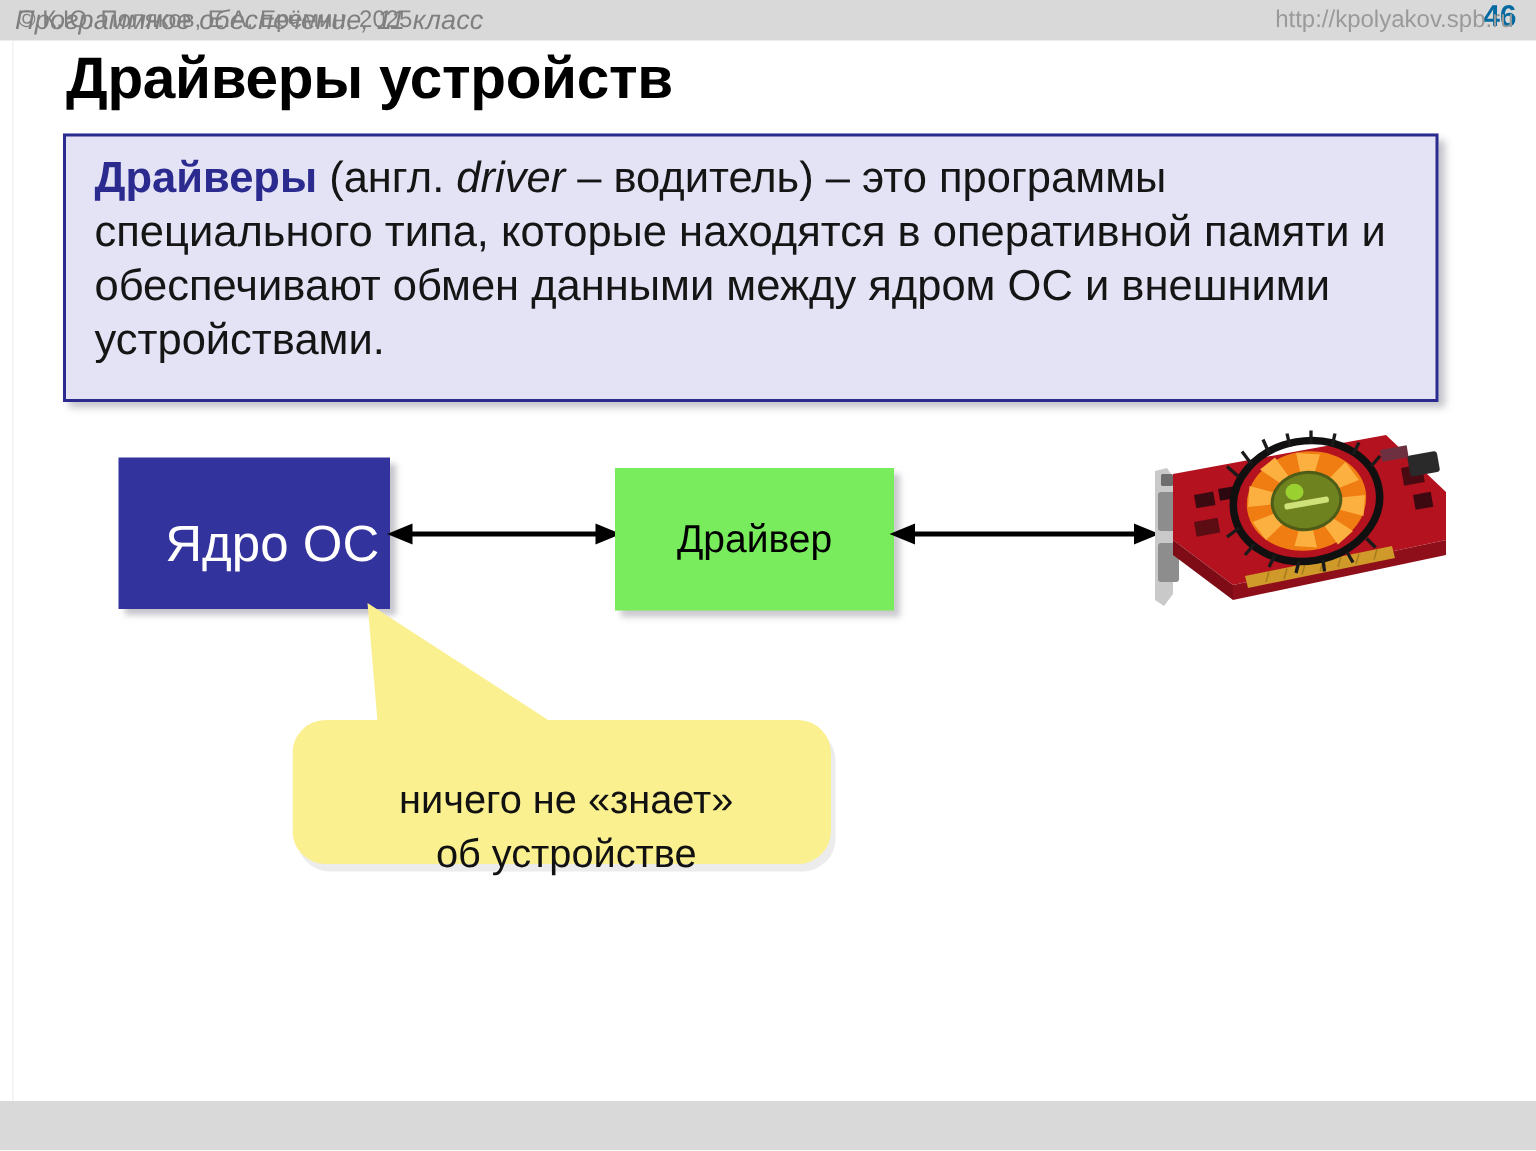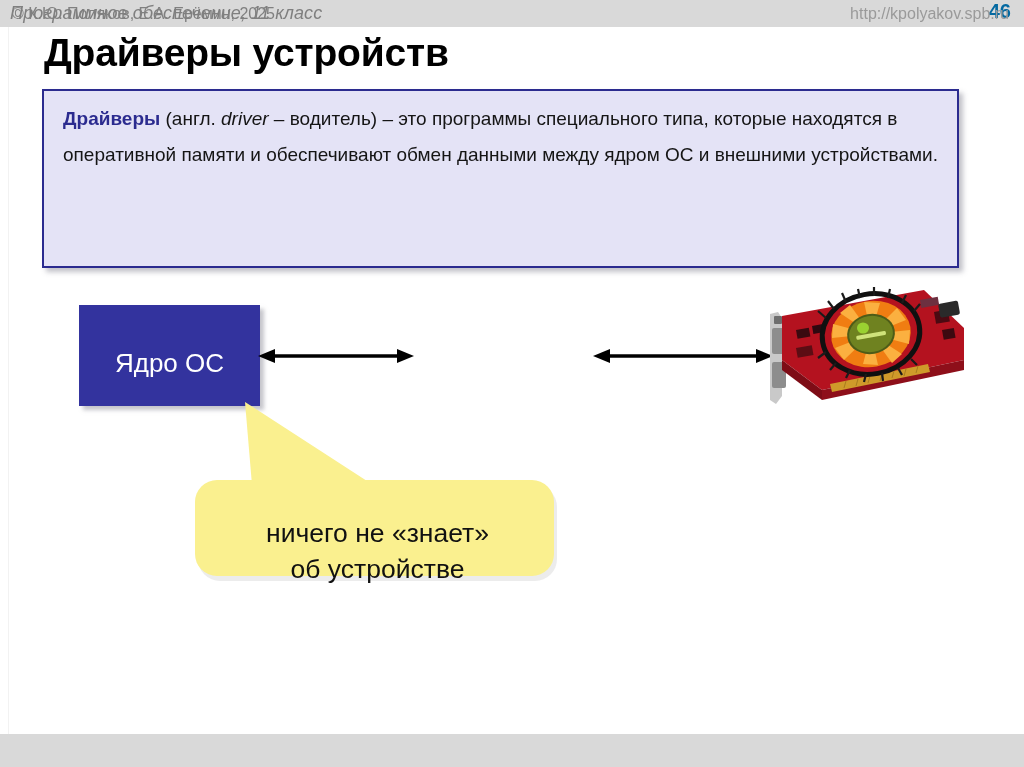--- a/index.html
+++ b/index.html
@@ -79,21 +79,21 @@
     background: #e4e3f6;
     border: 2px solid #2b2b8f;
     box-sizing: border-box;
     box-shadow: 4px 4px 5px rgba(120,120,135,0.45);
   }
   .def-text {
     position: absolute;
     left: 19px;
     top: 10px;
     width: 886px;
-    font-size: 19px;
+    font-size: 29px;
     line-height: 36px;
     color: #151515;
   }
   .def-text .kw {
     font-weight: bold;
     color: #2b2b8f;
   }
   .def-text .eng {
     font-style: italic;
   }
@@ -103,29 +103,29 @@
     position: absolute;
     left: 79px;
     top: 305px;
     width: 181px;
     height: 101px;
     background: #33339e;
     box-shadow: 4px 4px 4px rgba(150,150,160,0.55);
   }
   .box-kernel .lbl {
     position: absolute;
-    left: 0;
+    left: 12px;
     top: 0;
     width: 181px;
     height: 116px;
     display: flex;
     align-items: center;
     justify-content: center;
     color: #ffffff;
-    font-size: 26px;
+    font-size: 34px;
   }
 
   .box-driver {
     position: absolute;
     left: 410px;
     top: 312px;
     width: 186px;
     height: 95px;
     background: #79ec5d;
     box-shadow: 4px 4px 4px rgba(150,150,160,0.5);
@@ -232,20 +232,23 @@
   <div class="box-kernel">
     <div class="lbl">Ядро ОС</div>
   </div>
 
   <svg class="arrow-1" viewBox="0 0 156 26">
     <line x1="14" y1="13" x2="142" y2="13" stroke="#000000" stroke-width="3.4"></line>
     <polygon points="0,13 17,6 17,20" fill="#000000"></polygon>
     <polygon points="156,13 139,6 139,20" fill="#000000"></polygon>
   </svg>
 
+  <div class="box-driver">
+    <div class="lbl">Драйвер</div>
+  </div>
 
   <svg class="arrow-2" viewBox="0 0 180 26">
     <line x1="14" y1="13" x2="166" y2="13" stroke="#000000" stroke-width="3.4"></line>
     <polygon points="0,13 17,6 17,20" fill="#000000"></polygon>
     <polygon points="180,13 163,6 163,20" fill="#000000"></polygon>
   </svg>
 
   <svg class="device-pic" viewBox="0 0 232 136">
 
     <g>

